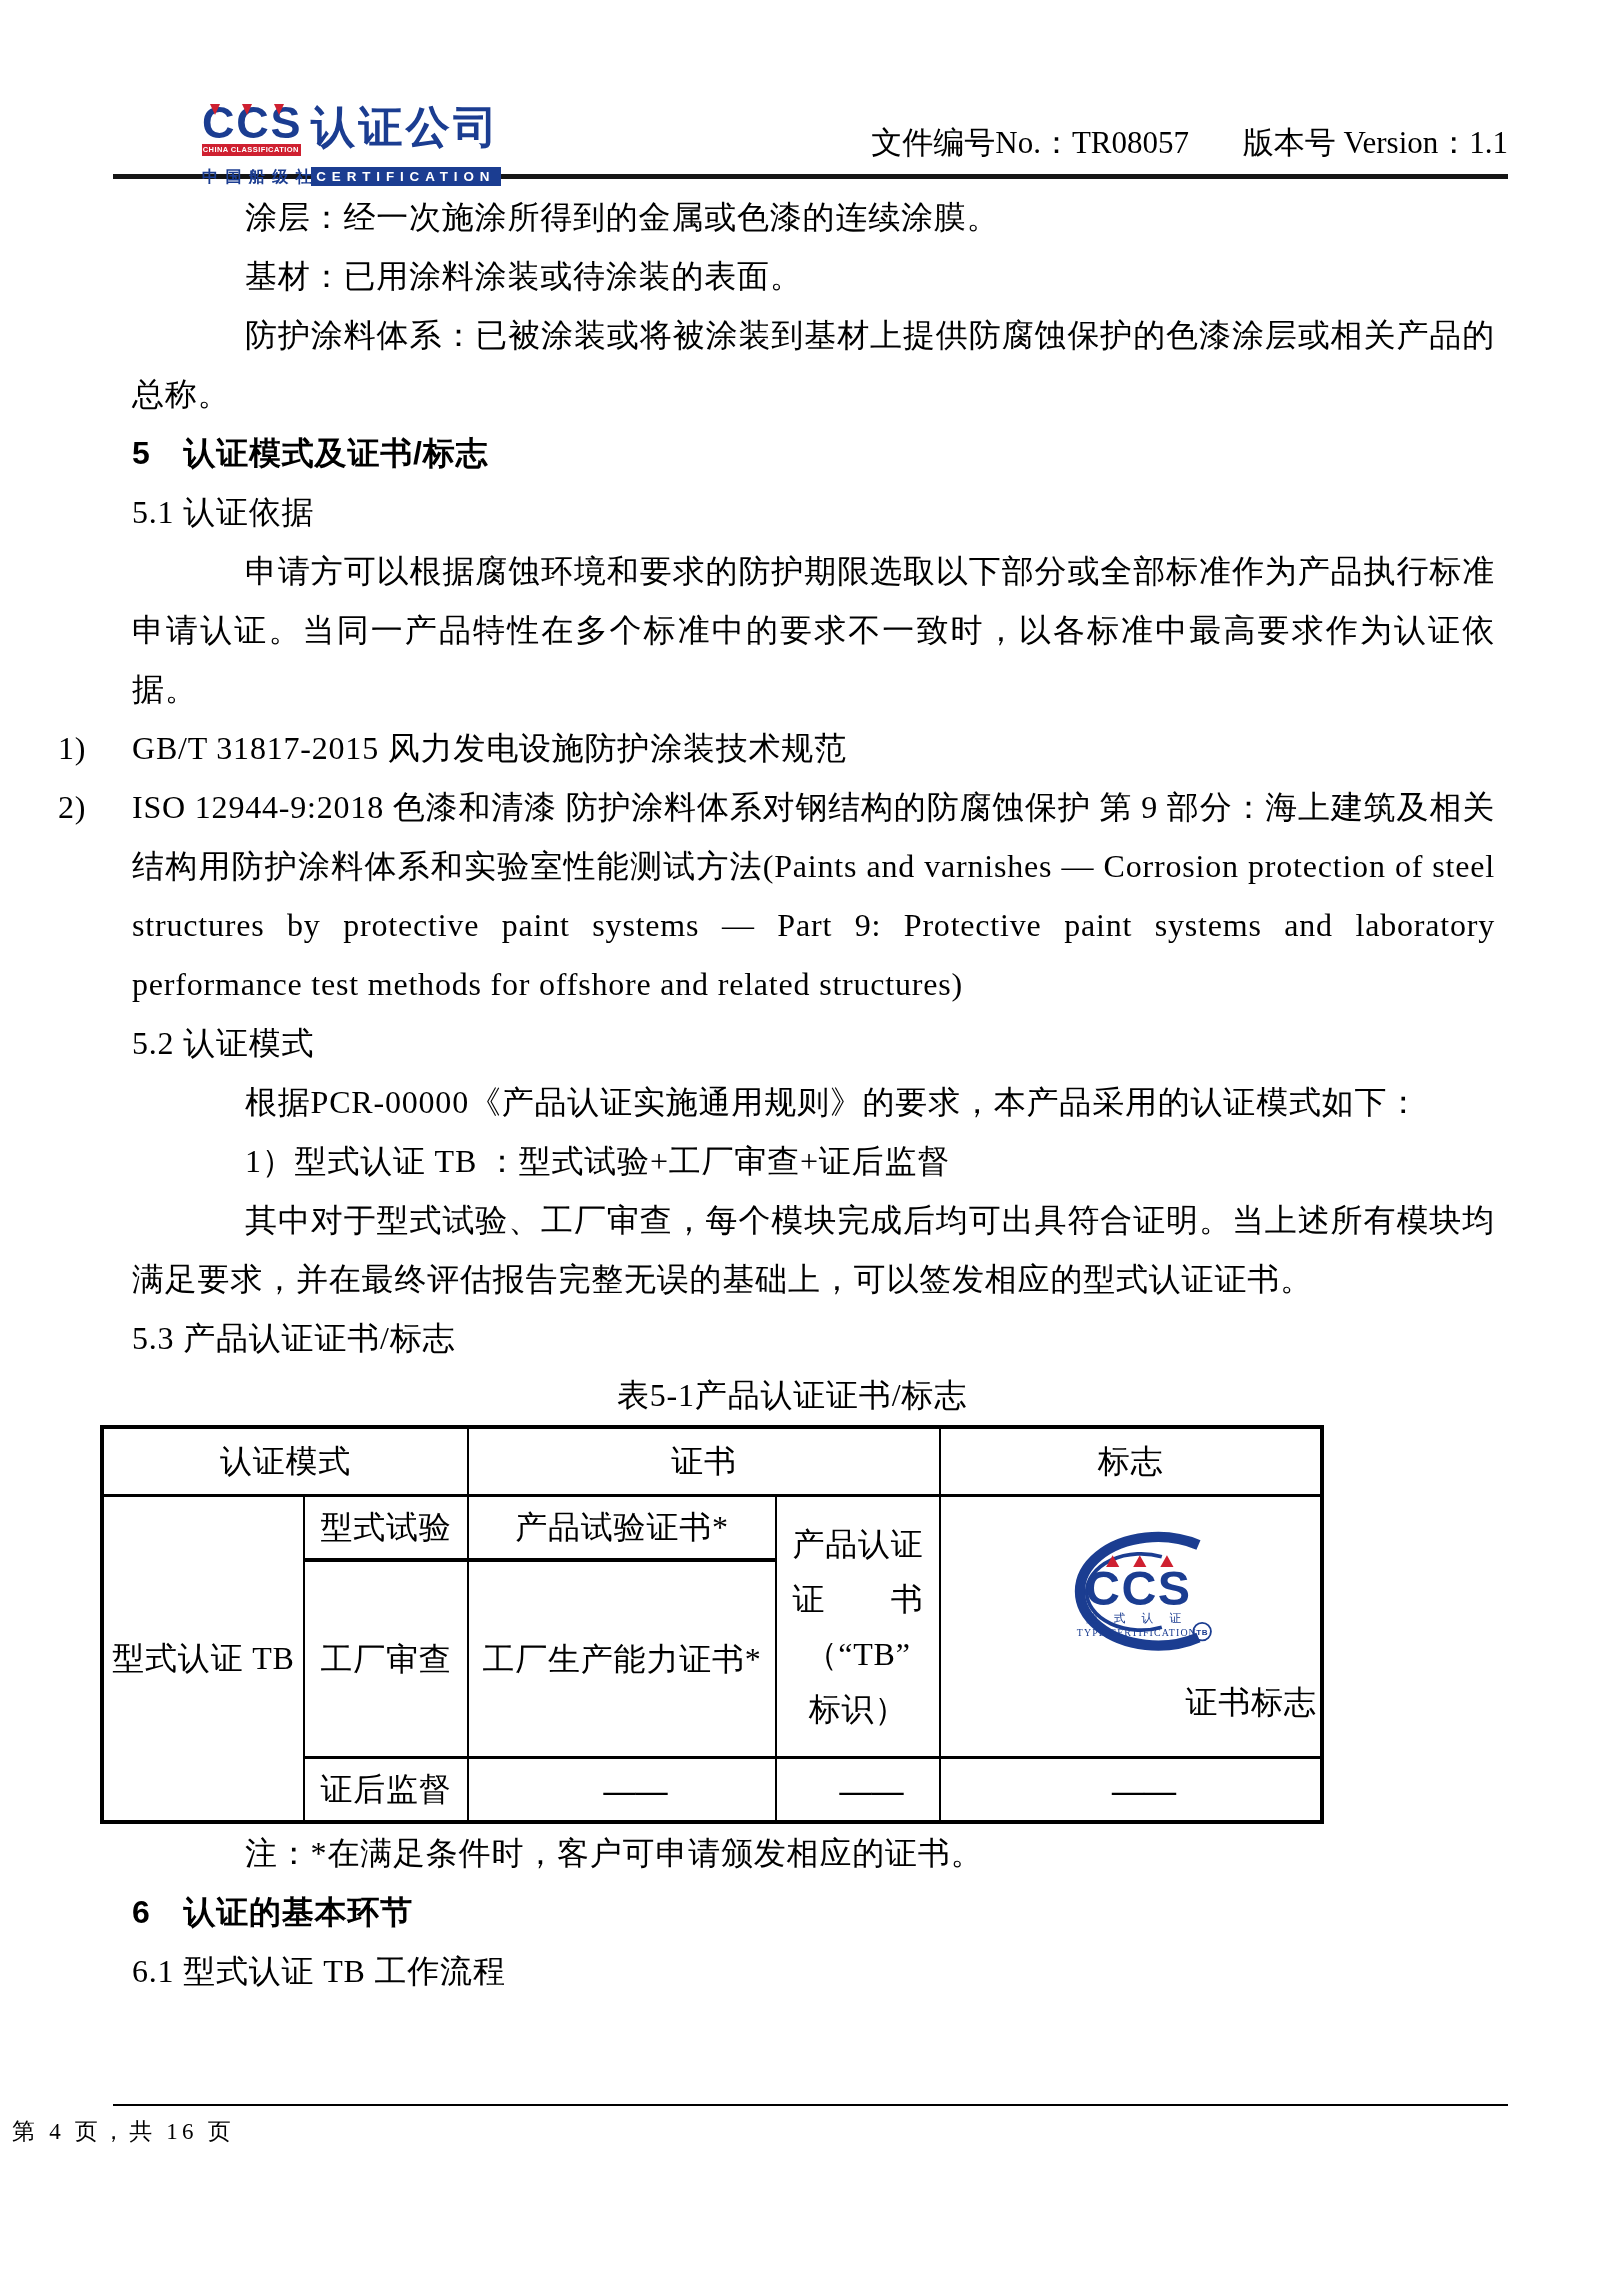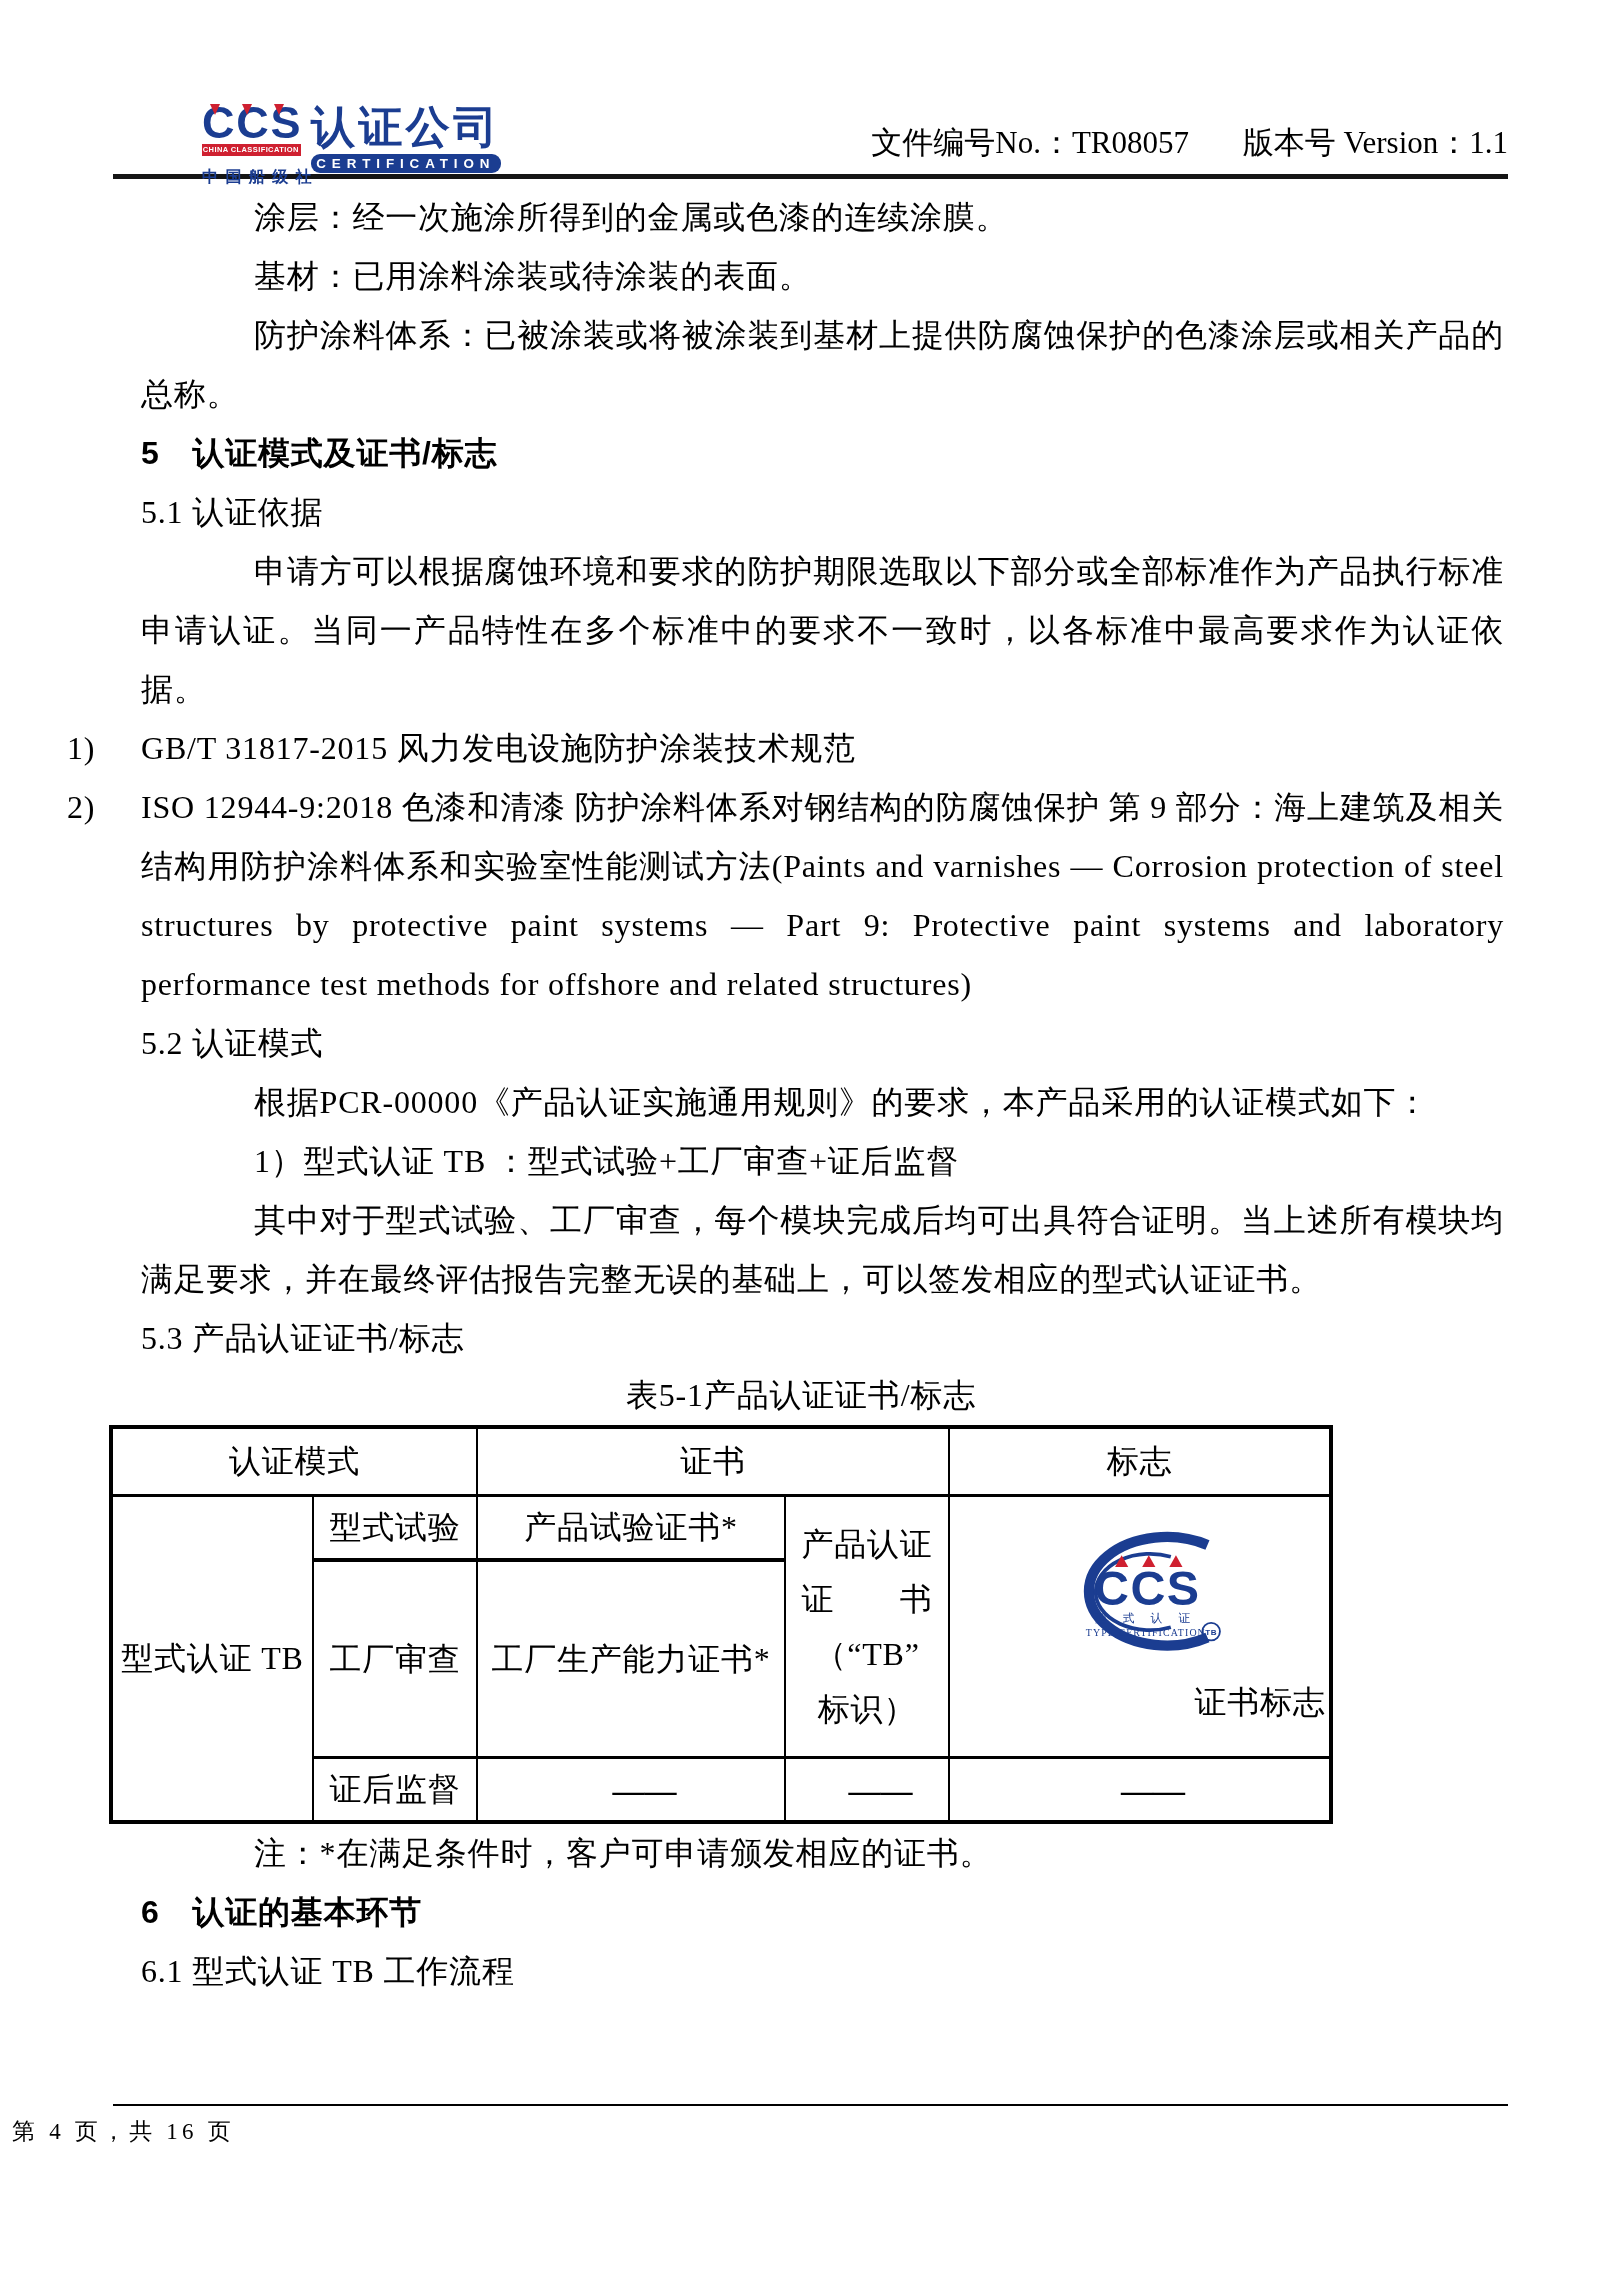--- a/index.html
+++ b/index.html
@@ -22,28 +22,28 @@
          border-top:11px solid #cf2030; }
   .acc1{ left:8.4px; } .acc2{ left:40px; } .acc3{ left:72px; }
   .red-bar { margin-top:2.5px; background:#cf2030; color:#fff; text-align:center;
              font-family:"Liberation Sans","DejaVu Sans",sans-serif; font-weight:bold;
              font-size:7.5px; letter-spacing:0.4px; padding:1.7px 0.8px; white-space:nowrap; }
   .society { margin-top:11px; color:#1b3d91; font-weight:bold; font-size:16px;
              letter-spacing:1.7px; text-align:center; white-space:nowrap; }
   .logo-right { padding-top:1.7px; }
   .company { color:#1b3d91; font-weight:bold; font-size:44px; line-height:42px;
              font-family:"Liberation Sans","DejaVu Sans",sans-serif; letter-spacing:3.4px; }
-  .blue-bar { margin-top:6px; background:#1b3d91; color:#fff; text-align:center;
+  .blue-bar { margin-top:19px; background:#1b3d91; color:#fff; text-align:center;
               font-family:"Liberation Sans","DejaVu Sans",sans-serif; font-weight:bold;
-              font-size:13.4px; letter-spacing:5.9px; padding:2.5px 0 1.7px;border-radius:9px; }
+              font-size:13.4px; letter-spacing:5.9px; padding:2.5px 0 1.7px; }
   .doc-meta { position:absolute; right:0; bottom:10px; font-size:31px; white-space:nowrap; }
   .doc-meta .ver { margin-left:46px; }
 
   
-  .content { position:absolute; left:109px; top:188px; width:1395px;
+  .content { position:absolute; left:100px; top:188px; width:1395px;
              font-size:32px; line-height:59px; letter-spacing:0.8px; }
   .content p, .content h2, .content h3 { margin:0; padding-left:32px;
              font-weight:normal; font-size:32px; text-align:justify; }
   .indent { text-indent:113px; }
   .h-bold { font-family:"Liberation Sans","DejaVu Sans",sans-serif; font-weight:bold !important; }
   .li { margin-left:240px; position:relative; padding-left:32px; }
   .li .num { position:absolute; left:-42px; top:0; }
 
   
   .tbl-caption { width:1220px; margin-left:82px; text-align:center; font-size:32px; line-height:54px; }

